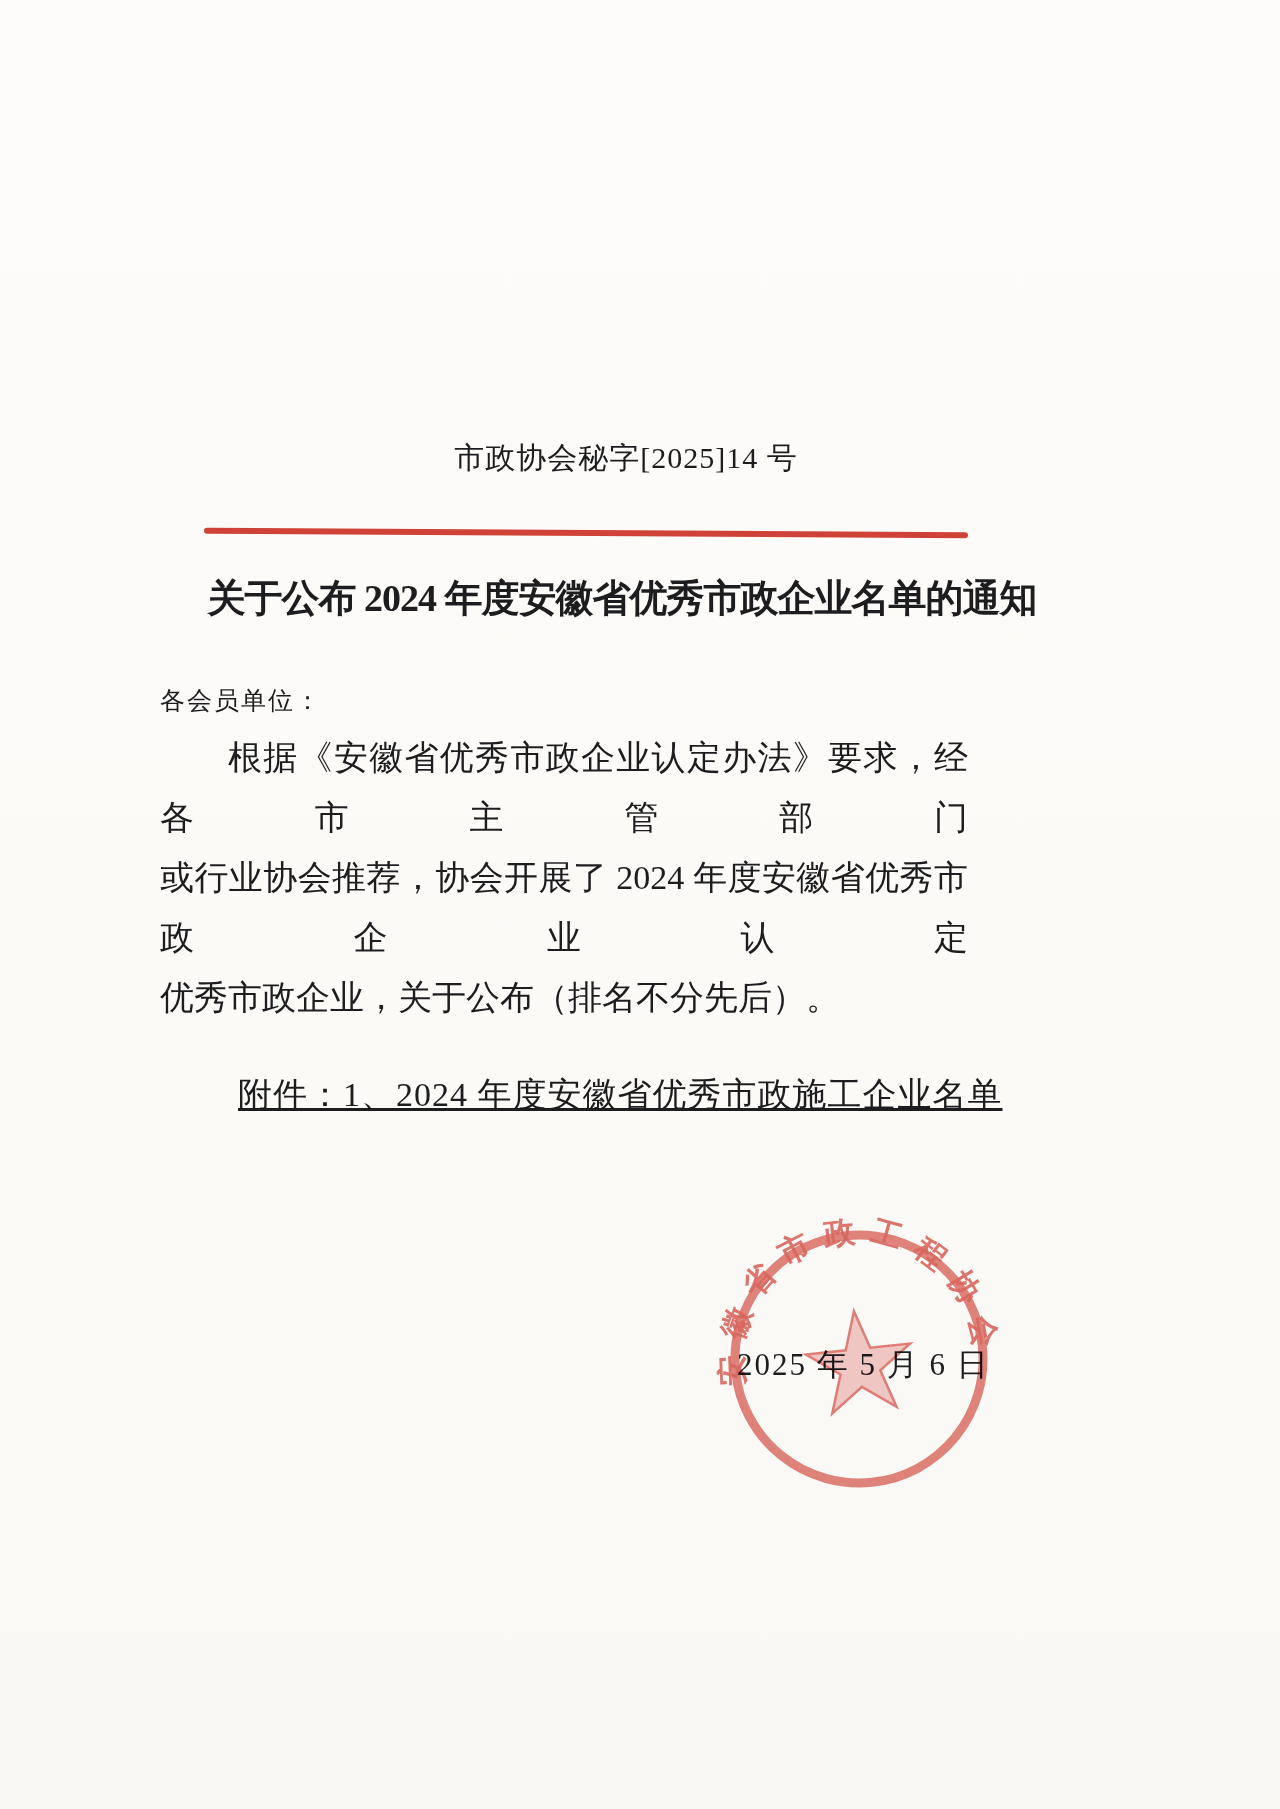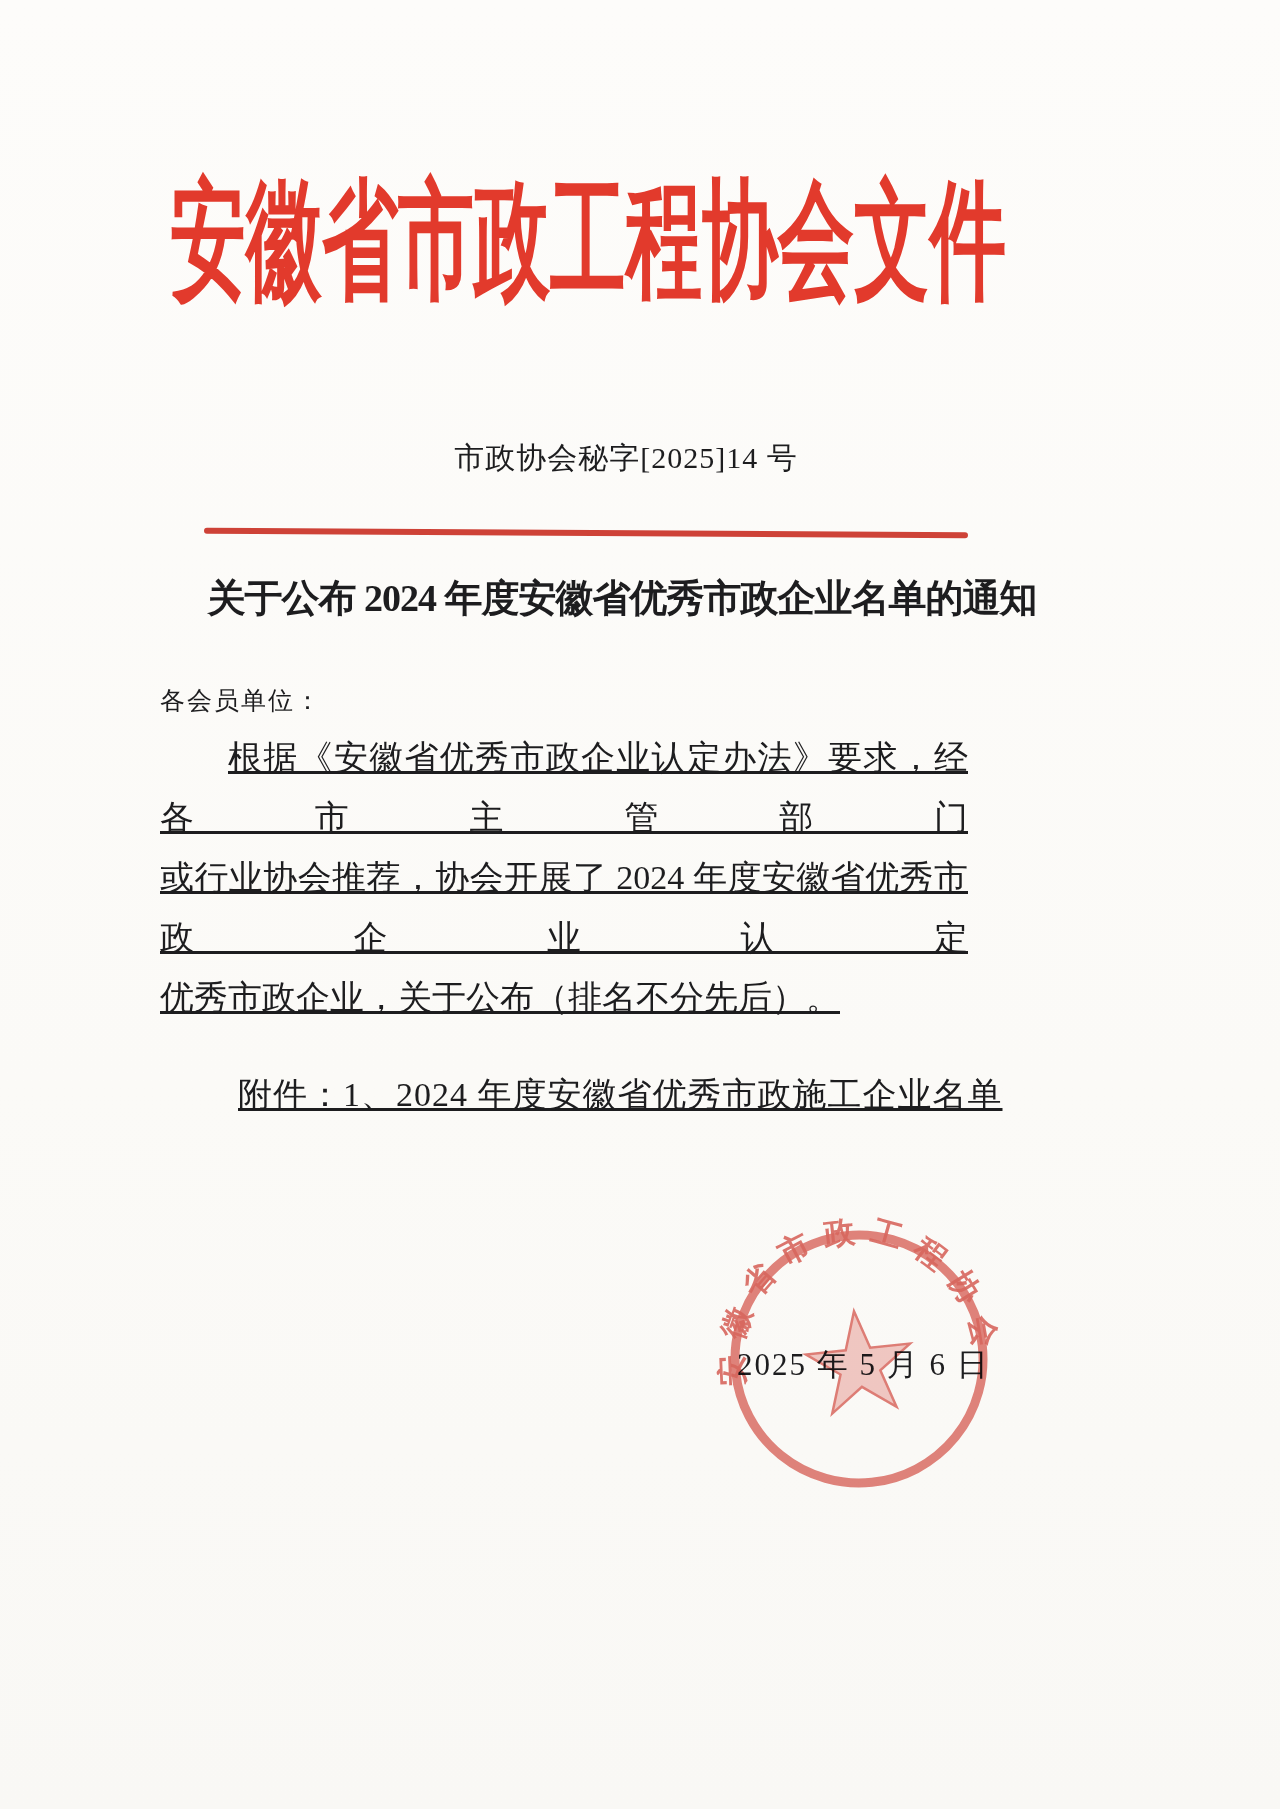--- a/index.html
+++ b/index.html
@@ -80,21 +80,20 @@
     font-size: 25px;
     letter-spacing: 2px;
   }
   .para {
     position: absolute;
     top: 728px;
     left: 160px;
     width: 808px;
     font-size: 34px;
     line-height: 60px;
-    text-decoration: underline;
   }
   .pline { width: 100%; white-space: nowrap; }
   .pline.just { text-align: justify; text-align-last: justify; white-space: normal; }
   .pline.indent { text-indent: 2em; }
   .attach-line1 {
     position: absolute;
     top: 1072px;
     left: 238px;
     font-size: 34px;
     letter-spacing: 1px;
@@ -129,21 +128,20 @@
   }
   .seal .ring { fill: none; stroke: var(--seal_red); stroke-width: 9; opacity: 0.82; }
   .seal .star { fill: rgba(220, 88, 78, 0.42); stroke: var(--seal_red); stroke-width: 2.5; opacity: 0.85; }
   .seal .arc-text { fill: var(--seal_red); font-size: 31px; letter-spacing: 13px; font-weight: bold; opacity: 0.9; font-family: "Liberation Serif", serif; }
 </style>
 </head>
 <body>
 
 <div class="page">
 
-  <h1 class="org-title"><span class="stretch">安徽省市政工程协会文件</span></h1>
 
   <div class="doc-number">市政协会秘字[2025]14 号</div>
 
   <div class="red-rule"></div>
 
   <h2 class="heading">关于公布 2024 年度安徽省优秀市政企业名单的通知</h2>
 
   <div class="salutation">各会员单位：</div>
 
   <div class="para">

